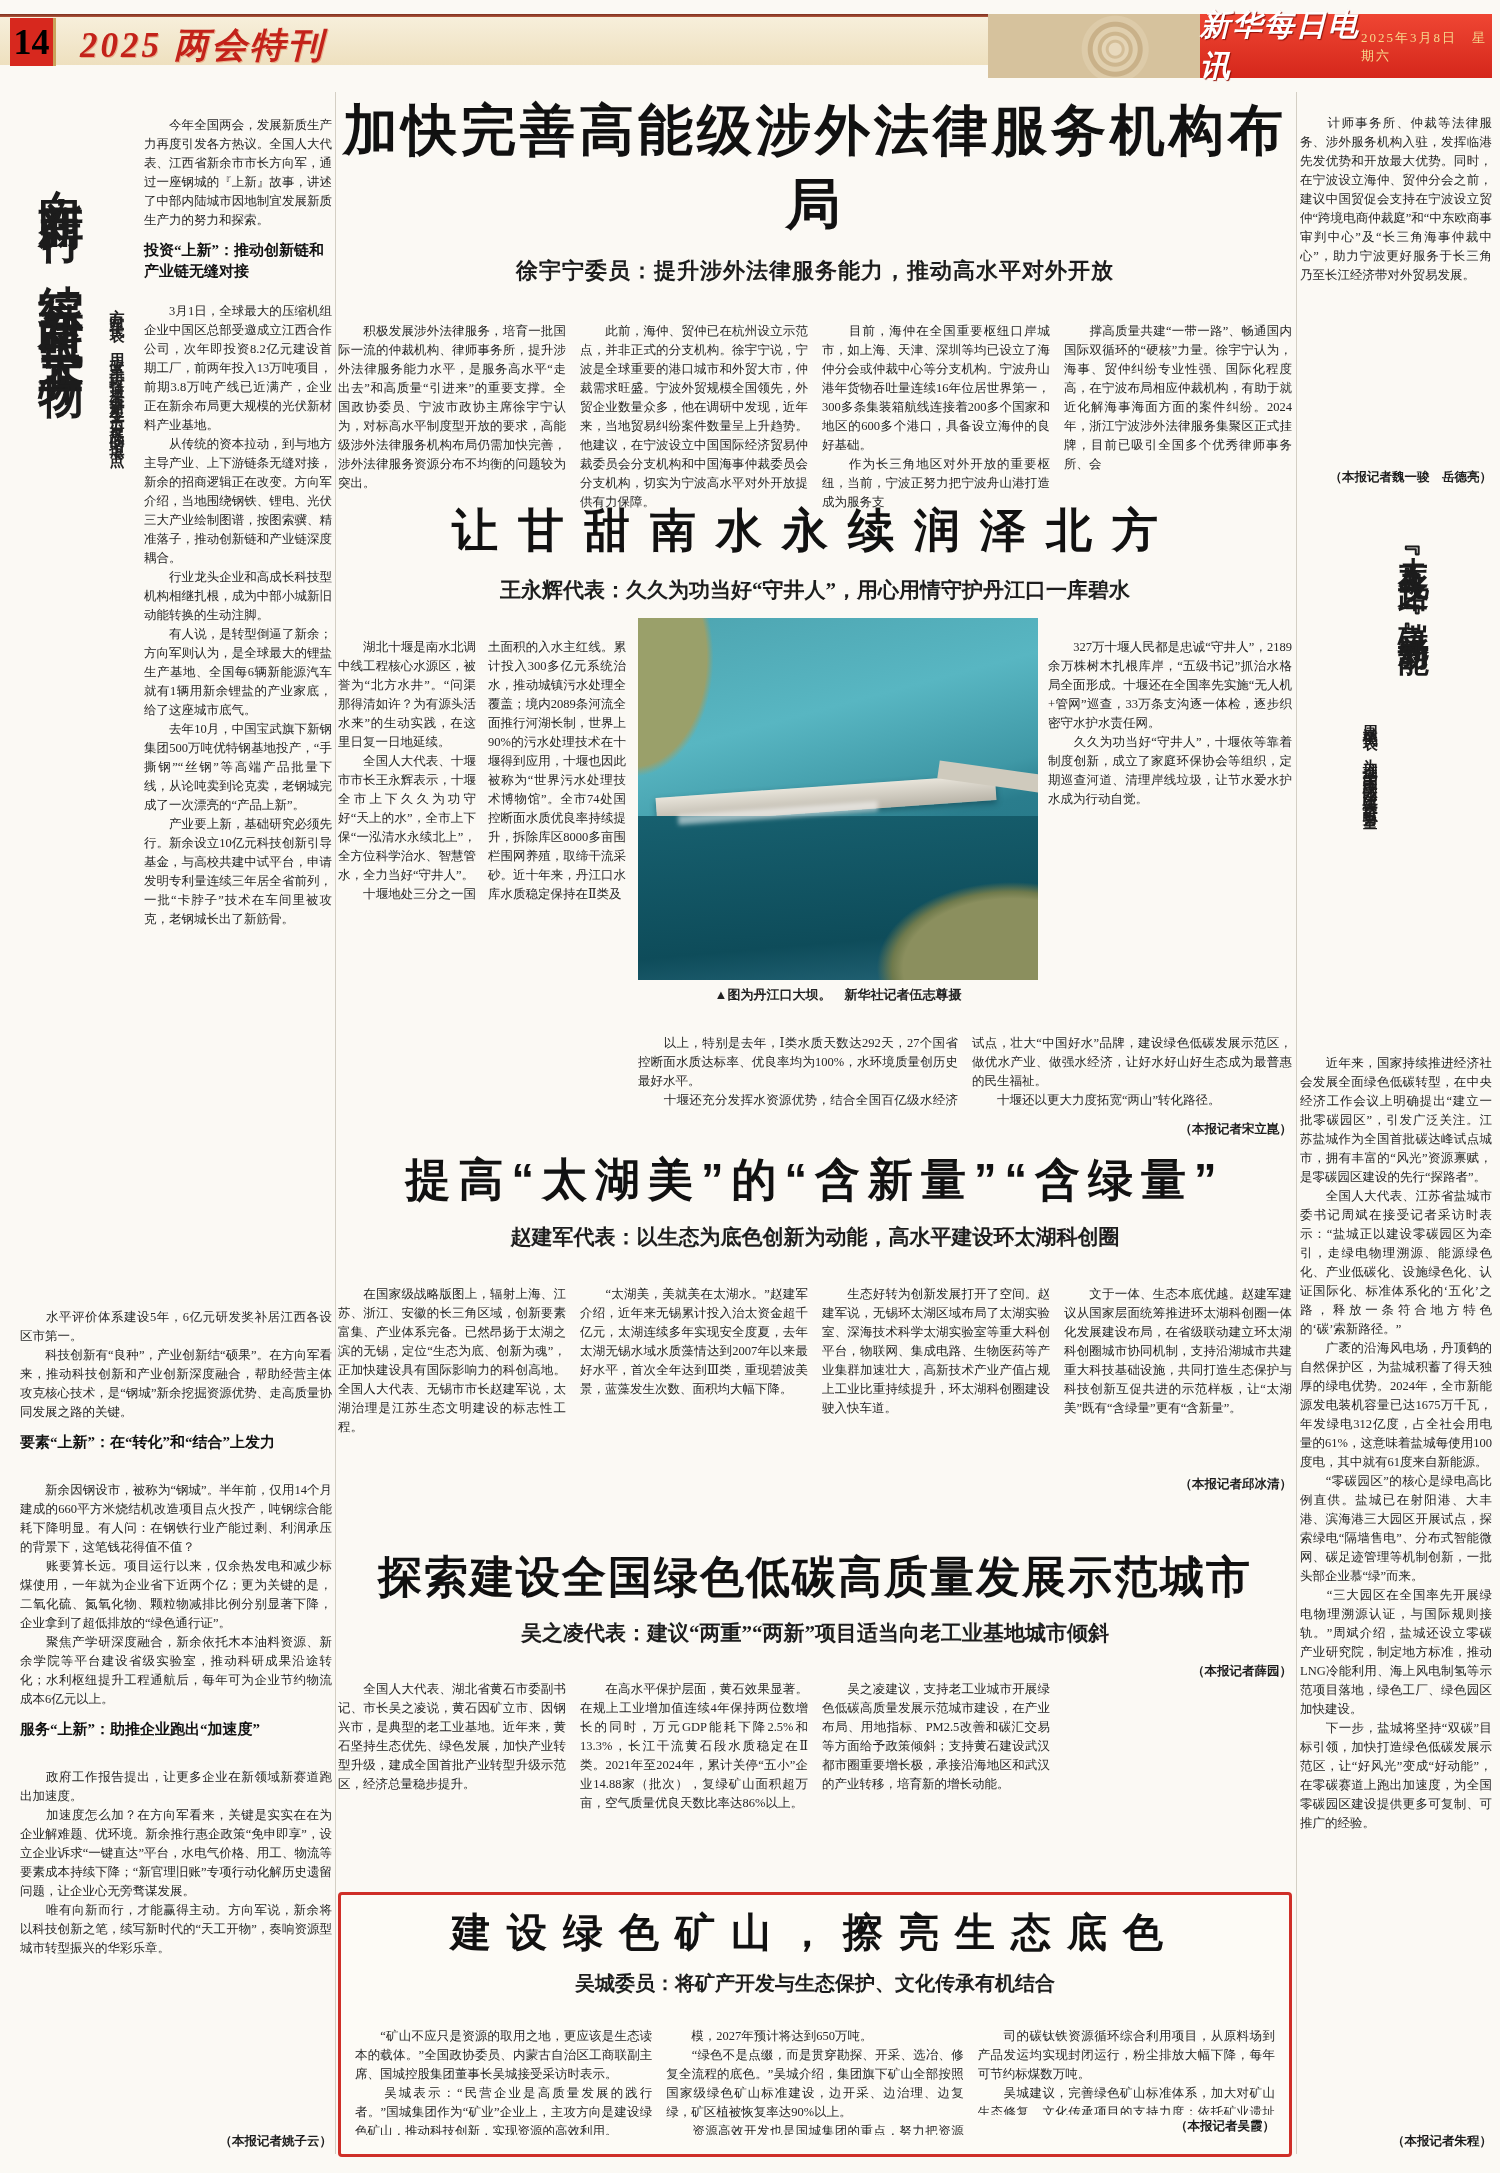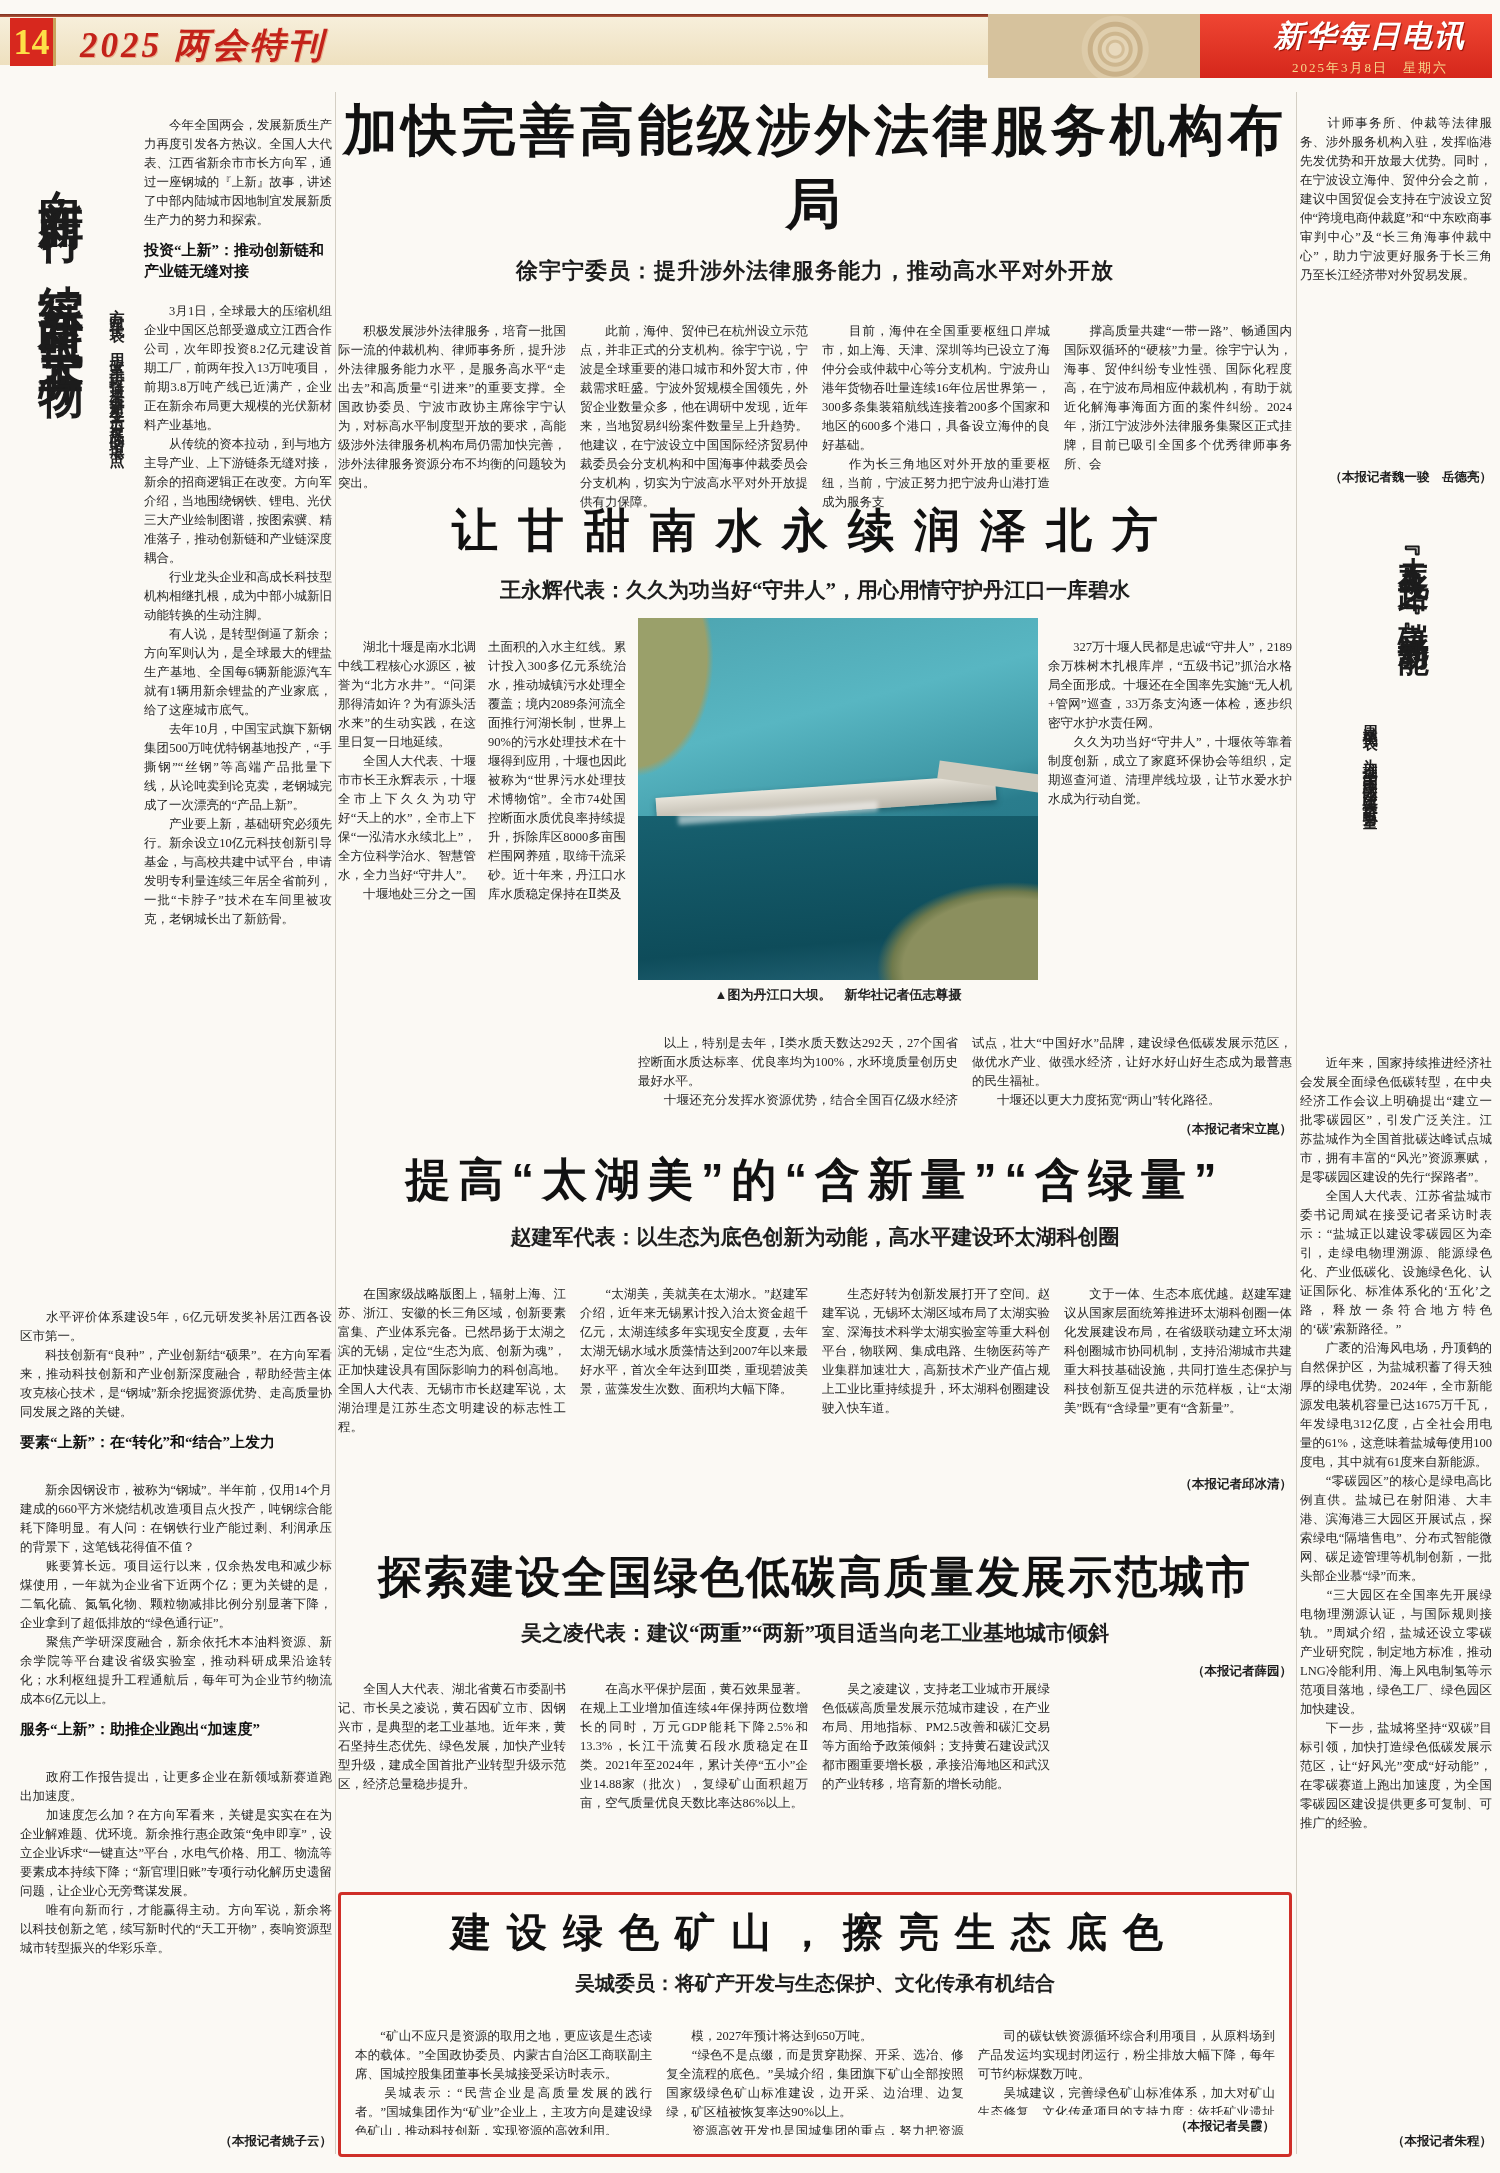--- a/index.html
+++ b/index.html
@@ -7,33 +7,33 @@
   body { font-family:"Liberation Serif","DejaVu Serif",serif; }
   .page { position:relative; width:1500px; height:2173px; margin:0 auto;
           background:#fbf9f4; color:#1c1c1c; overflow:hidden; }
 
   
   .top-rule { position:absolute; left:0; top:14px; width:990px; height:3px;
               background:linear-gradient(#7c2d1c,#b0583d); }
   .edition-strip { position:absolute; left:0; top:17px; width:990px; height:48px;
               background:linear-gradient(#f7efdb,#eee0bf); }
   .page-num { position:absolute; left:10px; top:18px; width:46px; height:48px;
-              background:#d7281e; border-right:3px solid #caa45c; color:#fde047;
+              background:#d7281e; border-right:3px solid #caa45c; color:#000000;
               font-family:"Liberation Serif",serif; font-weight:bold; font-size:36px;
               display:flex; align-items:center; justify-content:center; }
   .edition-title { position:absolute; left:80px; top:22px; font-size:35px; font-weight:900;
               color:#c3221a; letter-spacing:3px; font-style:italic;
               font-family:"Liberation Serif","DejaVu Serif",serif; text-shadow:1px 1px 0 #e8b08d; }
   .rose-pattern { position:absolute; left:988px; top:14px; width:212px; height:64px;
               background:
                 radial-gradient(circle at 60% 55%, #e8d9bd 0 6px, #d3bd97 7px 9px, #e4d4b5 10px 13px, #cdb68e 14px 17px, #e0cfae 18px 22px, #c9b189 23px 27px, #ddcba9 28px 33px, #d6c29d 34px) ,
               linear-gradient(#e3d3b2,#d5c09a); }
   .mast-box { position:absolute; left:1200px; top:14px; width:292px; height:64px;
               background:linear-gradient(#ef4633,#d5271b); color:#fff;
-              display:flex; flex-direction:column; align-items:center; justify-content:center;padding-left:48px; }
+              display:flex; flex-direction:row; align-items:center; justify-content:center; }
   .mast-title { font-size:30px; font-weight:900; font-style:italic; letter-spacing:2px;
               text-shadow:1px 1px 1px #8f1209; }
   .mast-date { font-size:13px; color:#f6d98d; margin-top:2px; letter-spacing:2px; }
 
   
   .vline { position:absolute; top:92px; width:1px; height:2062px; background:#d4cfc4; }
 
   
   .bodytext { font-size:12.5px; line-height:1.52; text-align:justify; color:#262626;
               white-space:pre-line; overflow:hidden;margin-top:20px; }

